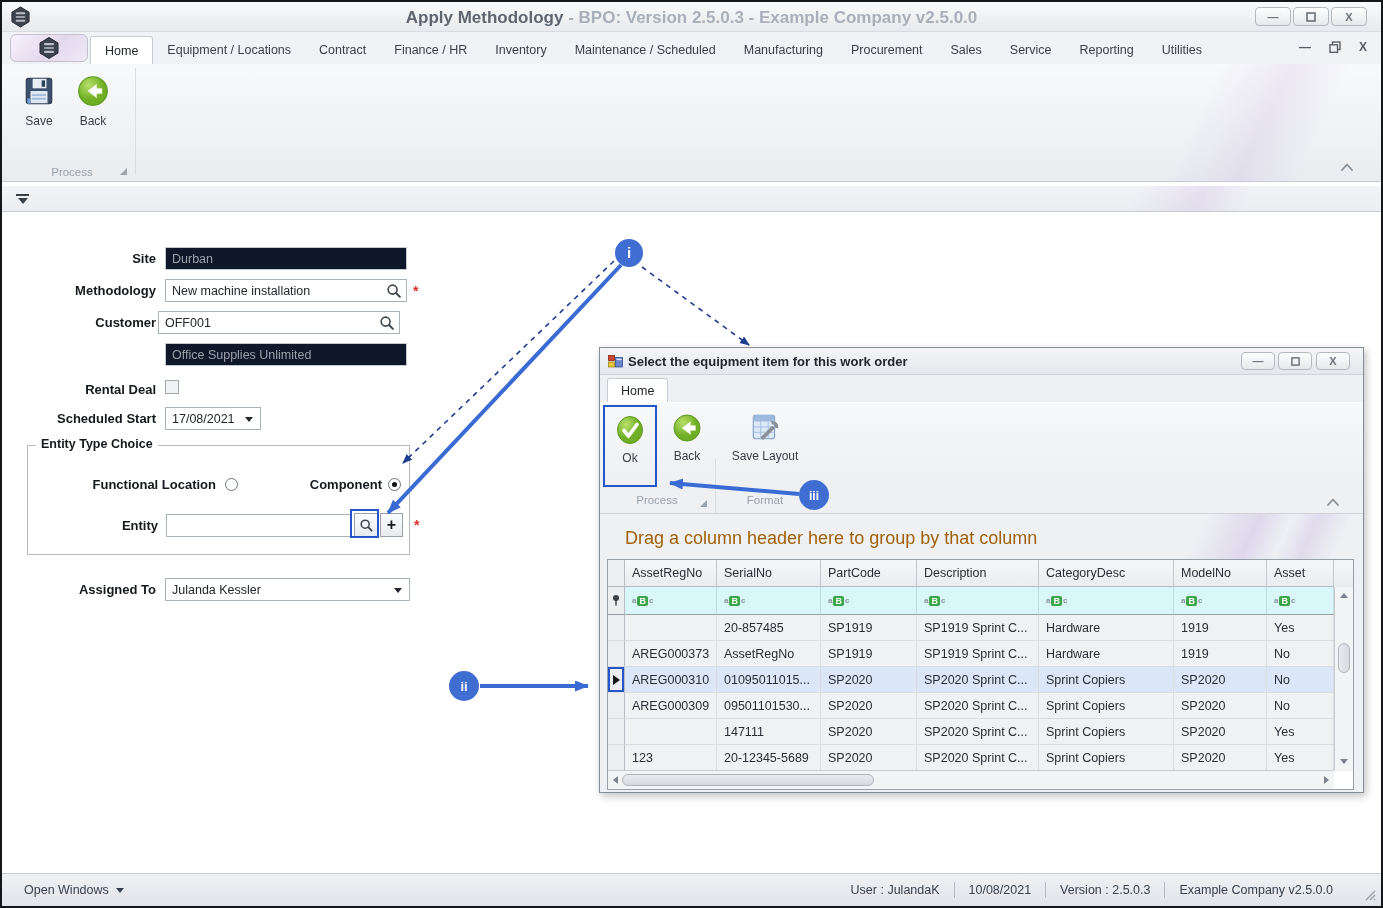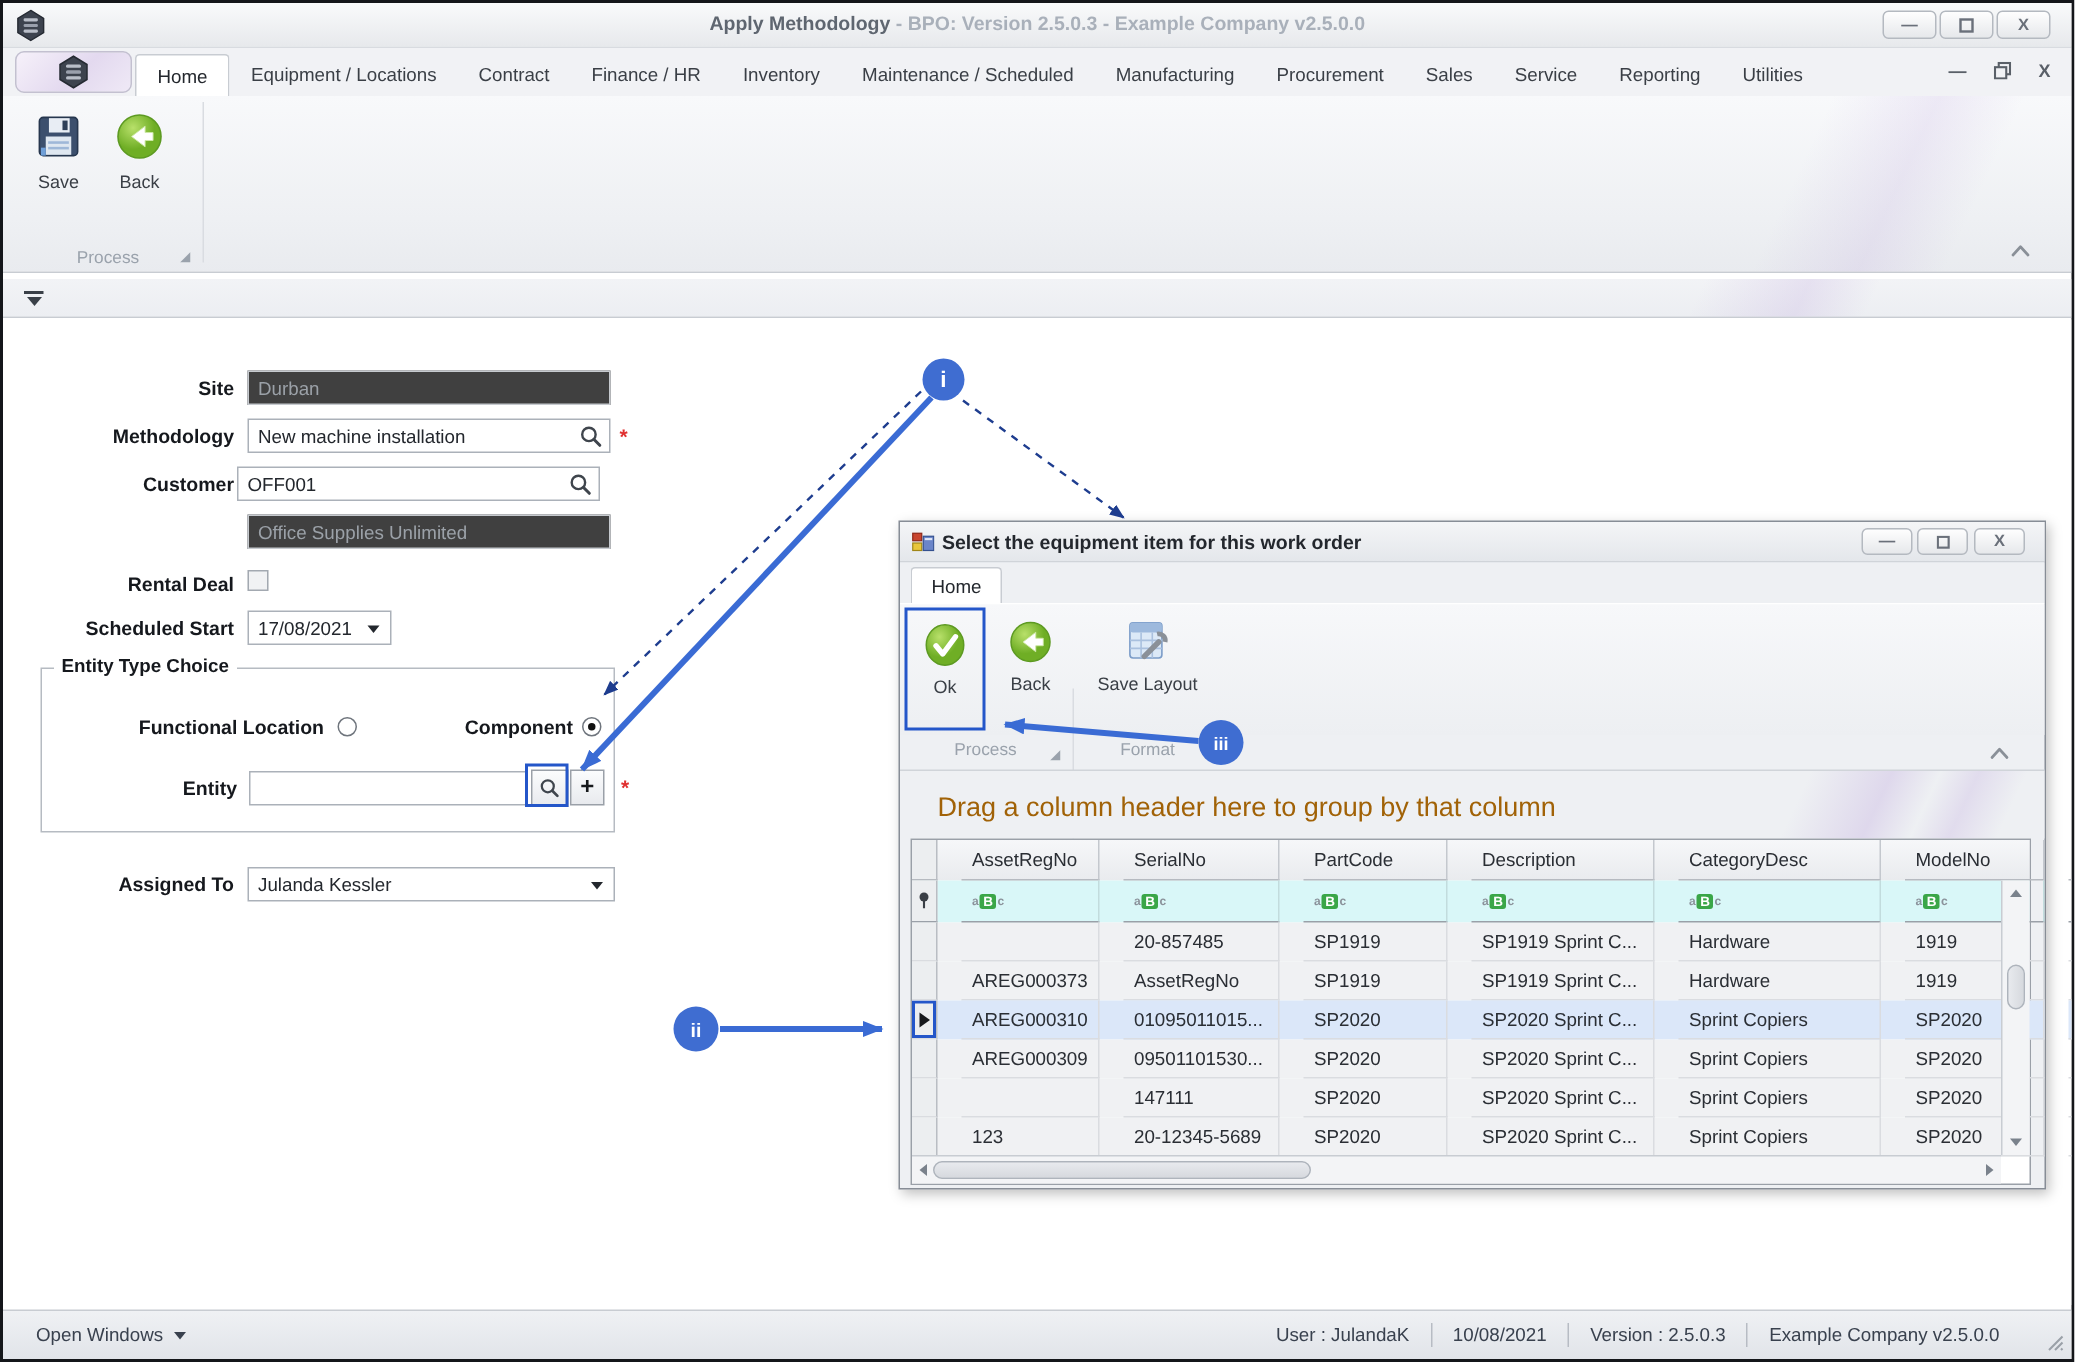--- a/index.html
+++ b/index.html
@@ -3,21 +3,21 @@
 <meta charset="utf-8">
 <style>
   * { box-sizing: border-box; margin: 0; padding: 0; }
   body { background:#fff; font-family:"Liberation Sans", sans-serif; }
   .win { position:relative; width:1383px; height:908px; border:2px solid #14161a; background:#fff; overflow:hidden; }
 
   
   .titlebar { position:absolute; left:0; top:0; right:0; height:30px;
     background:linear-gradient(#f9fafb,#e7e9ec); border-bottom:1px solid #d8dbe0; }
   .titlebar .appico { position:absolute; left:8px; top:4px; }
-  .title-text { position:absolute; left:0; right:0; top:6px; text-align:center; font-size:13px; font-weight:bold; color:#5f6670; white-space:nowrap; }
+  .title-text { position:absolute; left:0; right:0; top:6px; text-align:center; font-size:17px; font-weight:bold; color:#5f6670; white-space:nowrap; }
   .title-text .suffix { color:#a9b0ba; }
   .winbtn { position:absolute; top:5px; width:36px; height:19px; border:1px solid #b4b9c0; border-radius:4px;
     background:linear-gradient(#fefefe,#e6e8eb); color:#6a707a; font-size:11px; font-weight:bold;
     display:flex; align-items:center; justify-content:center; }
   .wb-min { right:90px; } .wb-max { right:52px; } .wb-close { right:14px; }
 
   
   .tabrow { position:absolute; left:0; top:30px; right:0; height:32px; background:#f1f2f5; }
   .appbtn { position:absolute; left:8px; top:2px; width:78px; height:28px; border:1px solid #c3c0d0; border-radius:6px;
     background:linear-gradient(135deg,#f6f1fa,#e3d9ef 55%,#efe9f6); display:flex; align-items:center; justify-content:center; }
@@ -46,21 +46,21 @@
     background:linear-gradient(115deg, transparent 50%, rgba(186,160,220,.22) 68%, transparent 80%); }
   .pinbtn { position:absolute; left:14px; top:8px; width:13px; }
   .pinbtn .bar { height:2px; background:#3a4048; margin-bottom:2px; }
   .pinbtn .tri { width:0; height:0; margin:0 auto; border-left:5px solid transparent; border-right:5px solid transparent; border-top:6px solid #3a4048; }
 
   
   .formarea { position:absolute; left:0; top:211px; right:0; bottom:36px; background:#fff; }
   .flabel { position:absolute; left:4px; width:150px; text-align:right; font-size:13px; font-weight:bold; color:#15181d; }
   .input { position:absolute; height:23px; border:1px solid #abb1b9; background:#fff; font-size:12.5px; color:#23272d;
     display:flex; align-items:center; padding:0 6px; }
-  .input.disabled { background:#404040; border-color:#c6cacf; color:#9ba1a8; }
+  .input.disabled { background:#0f172a; border-color:#c6cacf; color:#9ba1a8; }
   .mag { position:absolute; right:4px; top:3px; }
   .req { position:absolute; color:#e03030; font-size:14px; font-weight:bold; }
   .checkbox { position:absolute; width:14px; height:14px; border:1px solid #a3a9b1; background:#f1f2f4; }
   .combo-arrow { position:absolute; right:7px; top:9px; width:0; height:0; border-left:4px solid transparent; border-right:4px solid transparent; border-top:5px solid #23272d; }
   .fieldset { position:absolute; left:25px; top:232px; width:383px; height:110px; border:1px solid #b6bbc2; }
   .fieldset .legend { position:absolute; left:8px; top:-9px; background:#fff; padding:0 5px; font-size:12.5px; font-weight:bold; color:#15181d; }
   .radio { position:absolute; width:13px; height:13px; border:1px solid #6f757d; border-radius:50%; background:#fff; }
   .radio.sel::after { content:""; position:absolute; left:3px; top:3px; width:5px; height:5px; border-radius:50%; background:#111; }
   .sqbtn { position:absolute; width:25px; height:25px; border:1px solid #9aa0a8; background:linear-gradient(#fbfcfd,#e8eaee);
     display:flex; align-items:center; justify-content:center; }
@@ -88,21 +88,21 @@
   .dgl { position:absolute; top:4px; text-align:center; font-size:11.5px; color:#9aa2ac; }
   .dgl1 { left:2px; width:110px; } .dgl2 { left:118px; width:94px; }
   .dchevron { position:absolute; right:22px; top:6px; }
   .groupby { position:absolute; left:0; top:166px; right:0; height:45px; background:#eef0f3; }
   .groupby::after { content:""; position:absolute; right:0; top:0; width:300px; height:100%; pointer-events:none;
     background:linear-gradient(115deg, transparent 45%, rgba(186,160,220,.3) 62%, transparent 72%, rgba(186,160,220,.25) 80%, transparent 90%); }
   .groupby .gtext { position:absolute; left:25px; top:14px; font-size:18px; color:#a16207; }
 
   
   .grid { position:absolute; left:7px; top:211px; width:747px; height:231px; border:1px solid #9aa0a8; background:#fff; }
-  .ghead, .gfilter, .grow { display:flex;gap:16px; }
+  .ghead, .gfilter, .grow { display:flex; }
   .gcell { flex:none; overflow:hidden; white-space:nowrap; font-size:12.5px; padding:0 0 0 7px; display:flex; align-items:center; }
   .ghead { height:27px; background:linear-gradient(#f6f7f9,#e9ebee); }
   .ghead .gcell { color:#2a2e34; border-right:1px solid #c4c8ce; border-bottom:1px solid #b6bac0; }
   .gfilter { height:28px; background:#d9f7f8; }
   .gfilter .gcell { border-right:1px solid #c2dcdd; border-bottom:1px solid #9aa0a8; }
   .grow { height:26px; background:#f0f1f3; }
   .grow .gcell { color:#2a2e34; border-right:1px solid #dadce0; border-bottom:1px solid #dadce0; }
   .grow.sel { background:#dbe7f9; }
   .grow.sel .gcell { background:#dbe7f9; }
   .ind { background:#eceef0 !important; border-right:1px solid #b9bdc3 !important; padding:0 !important; justify-content:center; position:relative; }

